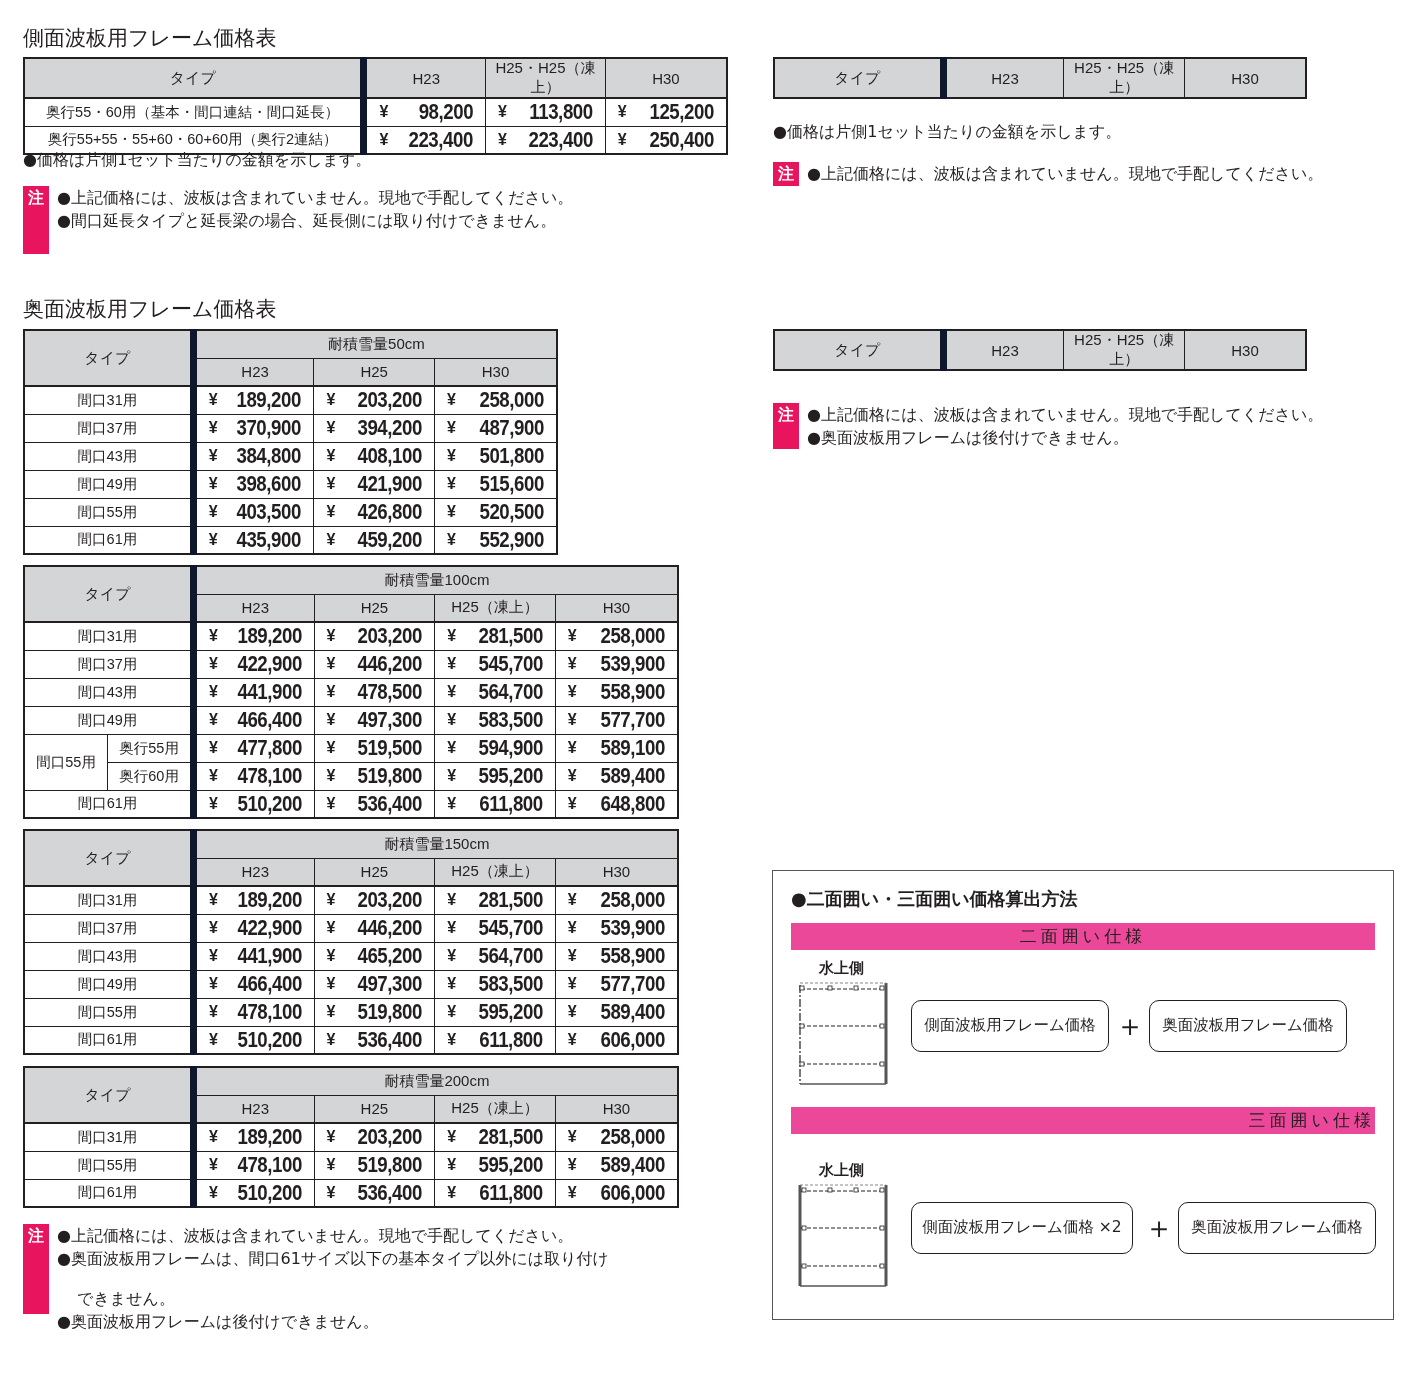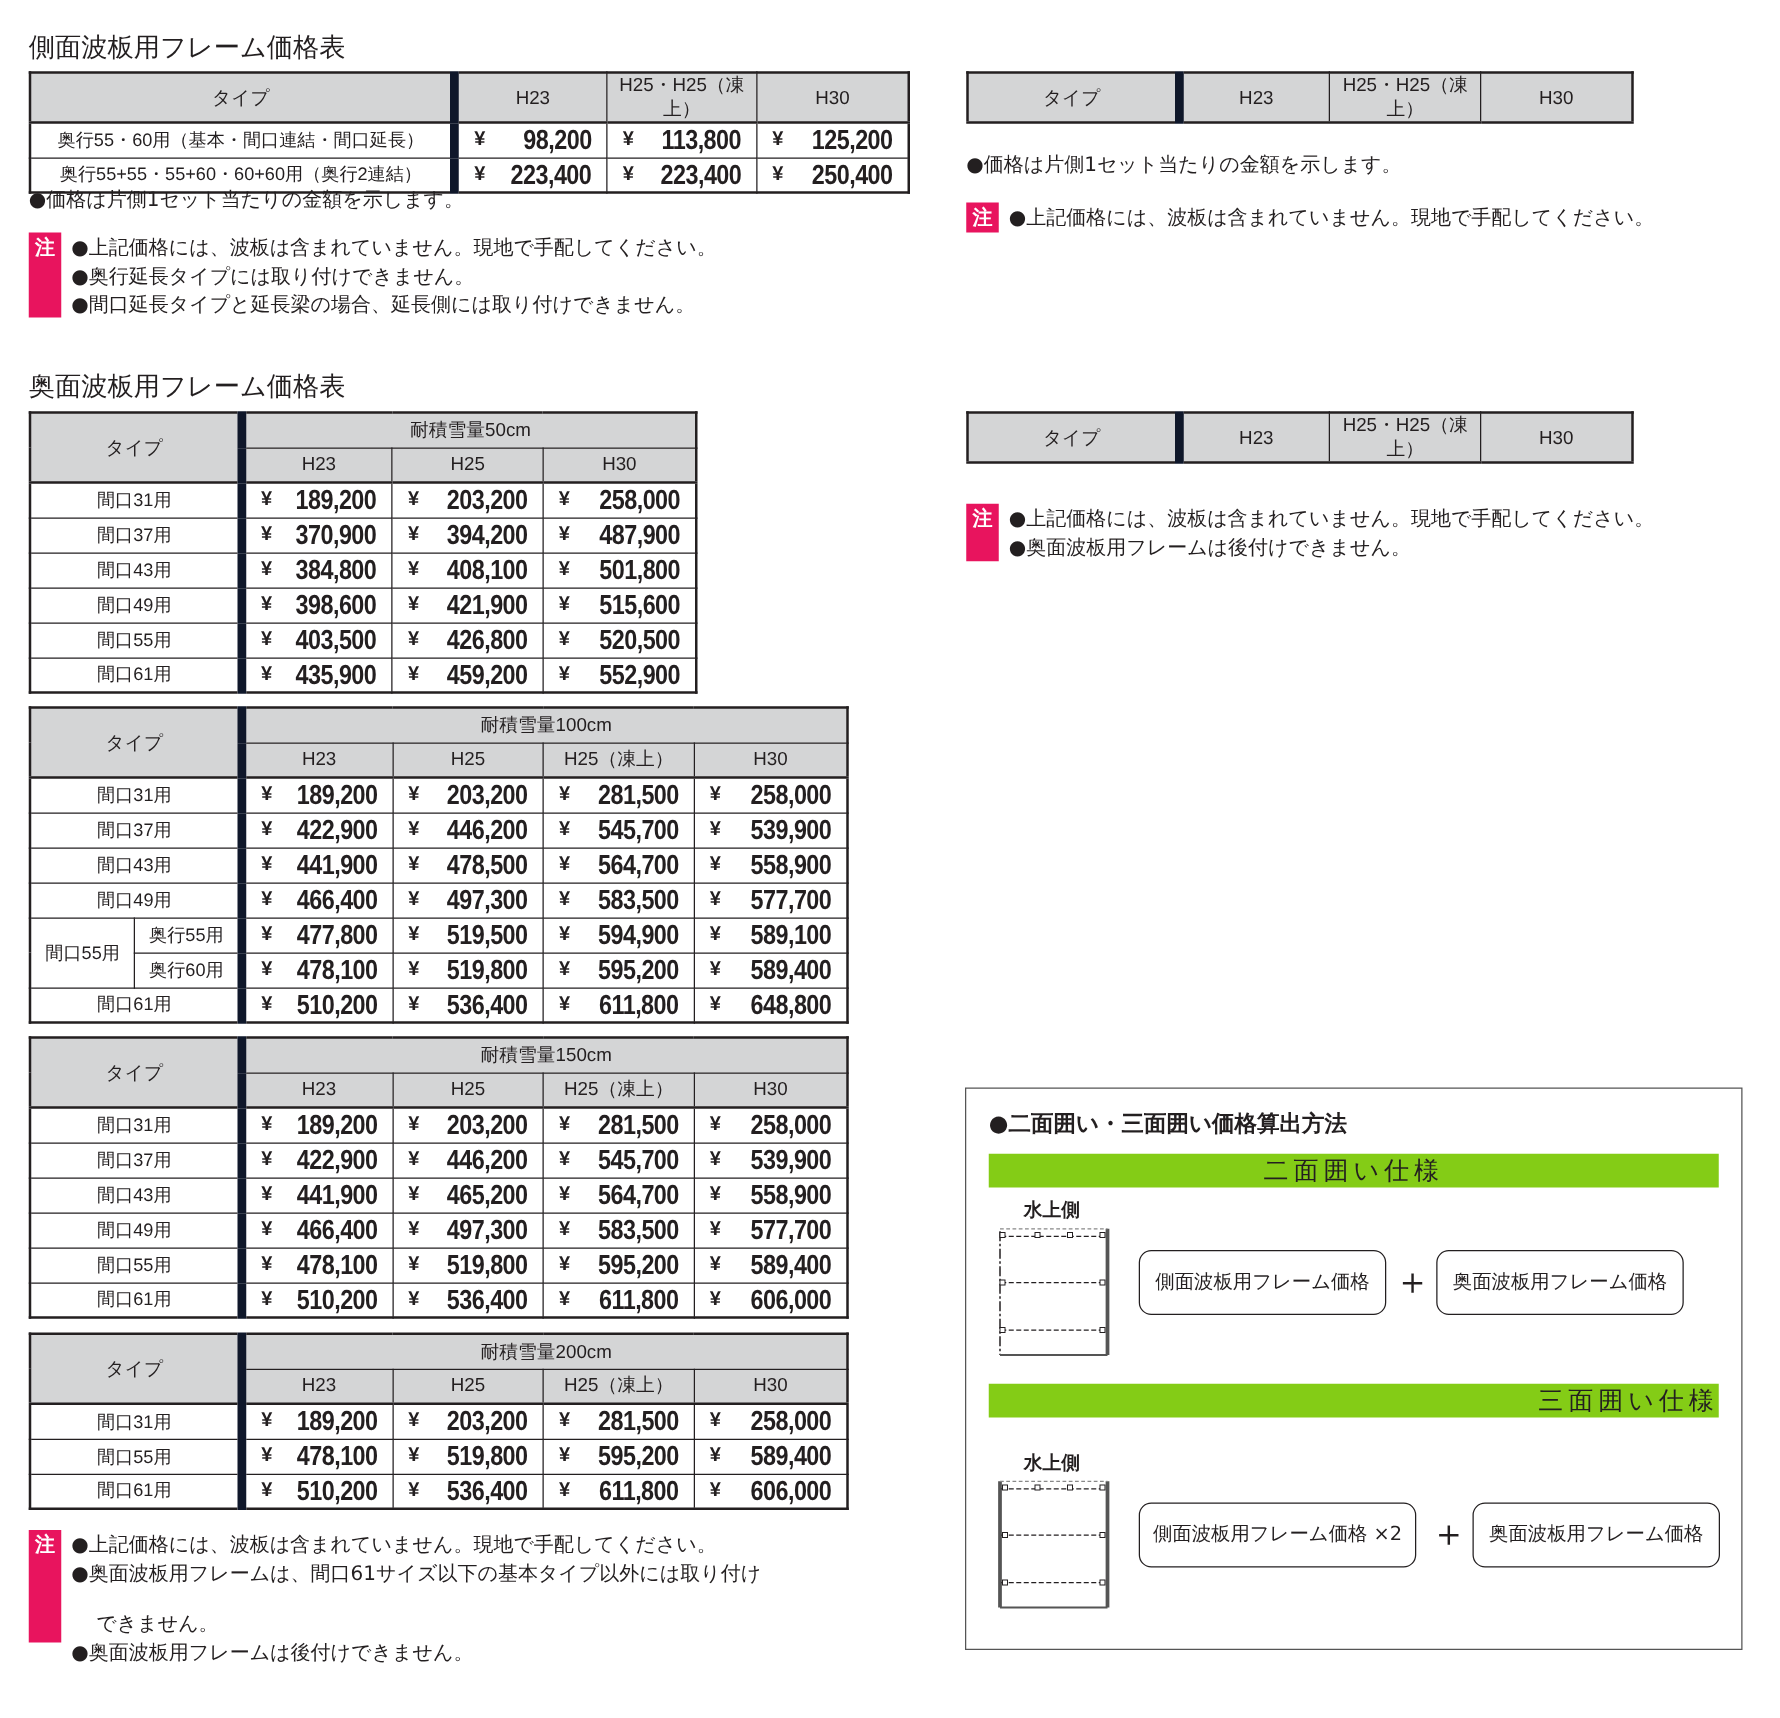--- a/index.html
+++ b/index.html
@@ -20,21 +20,21 @@
   table.price td.price-cell .amt { position: absolute; right: 12px; top: 50%; transform: translateY(-50%) scaleX(0.85); transform-origin: right center; font-size: 22px; font-weight: bold; letter-spacing: -0.5px; font-family: "Liberation Sans", sans-serif; }
 
   .note-line { position: absolute; font-size: 16px; color: #231f20; white-space: nowrap; }
   .note-block { position: absolute; }
   .note-badge { position: absolute; left: 0; top: 0; width: 26px; background: #e8145e; color: #ffffff; font-size: 16px; font-weight: bold; text-align: center; padding-top: 2px; }
   .note-items { position: absolute; left: 34px; top: 0; font-size: 16px; line-height: 23px; white-space: nowrap; }
   .note-items .indent { padding-left: 20px; margin-top: 17px; }
 
   .calc-box { position: absolute; left: 772px; top: 870px; width: 622px; height: 450px; border: 1px solid #555; }
   .calc-title { position: absolute; left: 18px; top: 16px; font-size: 18px; font-weight: bold; }
-  .calc-band { position: absolute; left: 18px; width: 584px; height: 27px; background: #84cc16; text-align: center; font-size: 20px; letter-spacing: 4px; line-height: 27px; }
+  .calc-band { position: absolute; left: 18px; width: 584px; height: 27px; background: #ec4899; text-align: center; font-size: 17px; letter-spacing: 4px; line-height: 27px; }
   .calc-label { position: absolute; font-size: 15px; font-weight: bold; }
   .calc-diagram { position: absolute; width: 90px; height: 105px; }
   .pill { position: absolute; height: 52px; border: 1.5px solid #231f20; border-radius: 10px; font-size: 15.5px; text-align: center; line-height: 49px; white-space: nowrap; }
   .plus { position: absolute; font-size: 30px; font-weight: 200; line-height: 30px; }
 </style>
 </head>
 <body>
 
 <div class="section-title" style="left:23px; top:24px;">側面波板用フレーム価格表</div>
 
@@ -84,21 +84,20 @@
   </tr>
 </tbody>
   </table>
 
 <div class="note-line" style="left:23px; top:150px;">●価格は片側1セット当たりの金額を示します。</div>
 
 <div class="note-block" style="left:23px; top:186px; width:620px; height:68px;">
   <div class="note-badge" style="height:68px;">注</div>
   <div class="note-items">
     <div>●上記価格には、波板は含まれていません。現地で手配してください。</div>
-    <div>●奥行延長タイプには取り付けできません。</div>
     <div>●間口延長タイプと延長梁の場合、延長側には取り付けできません。</div>
   </div>
 </div>
 
 <table class="price" style="left:773px; top:57px; width:534px;">
   <colgroup>
       <col style="width:170px">
       <col style="width:121px">
       <col style="width:121px">
       <col style="width:122px">

